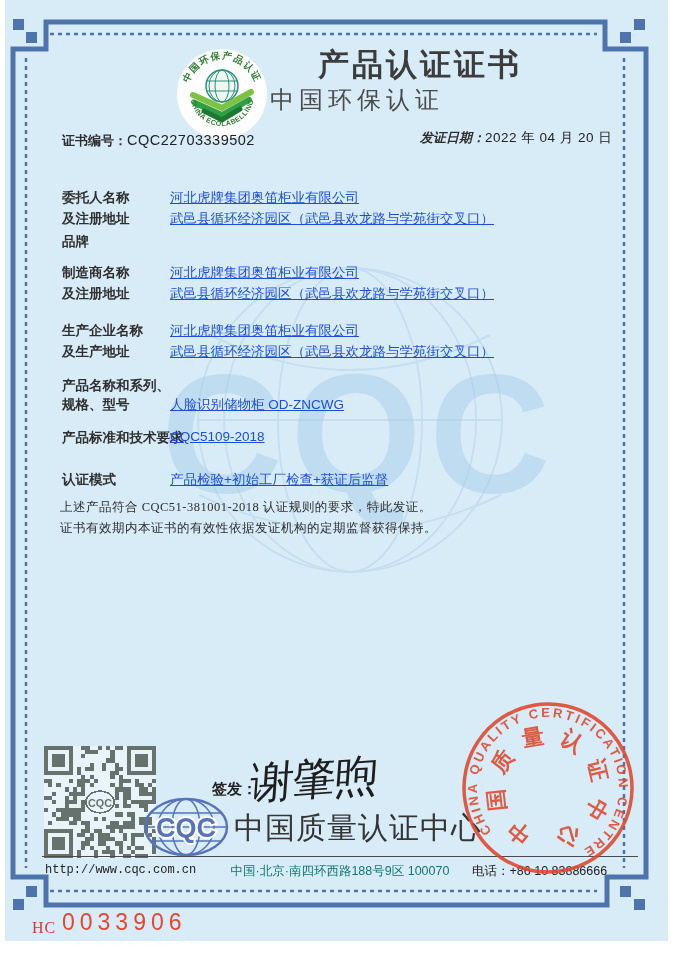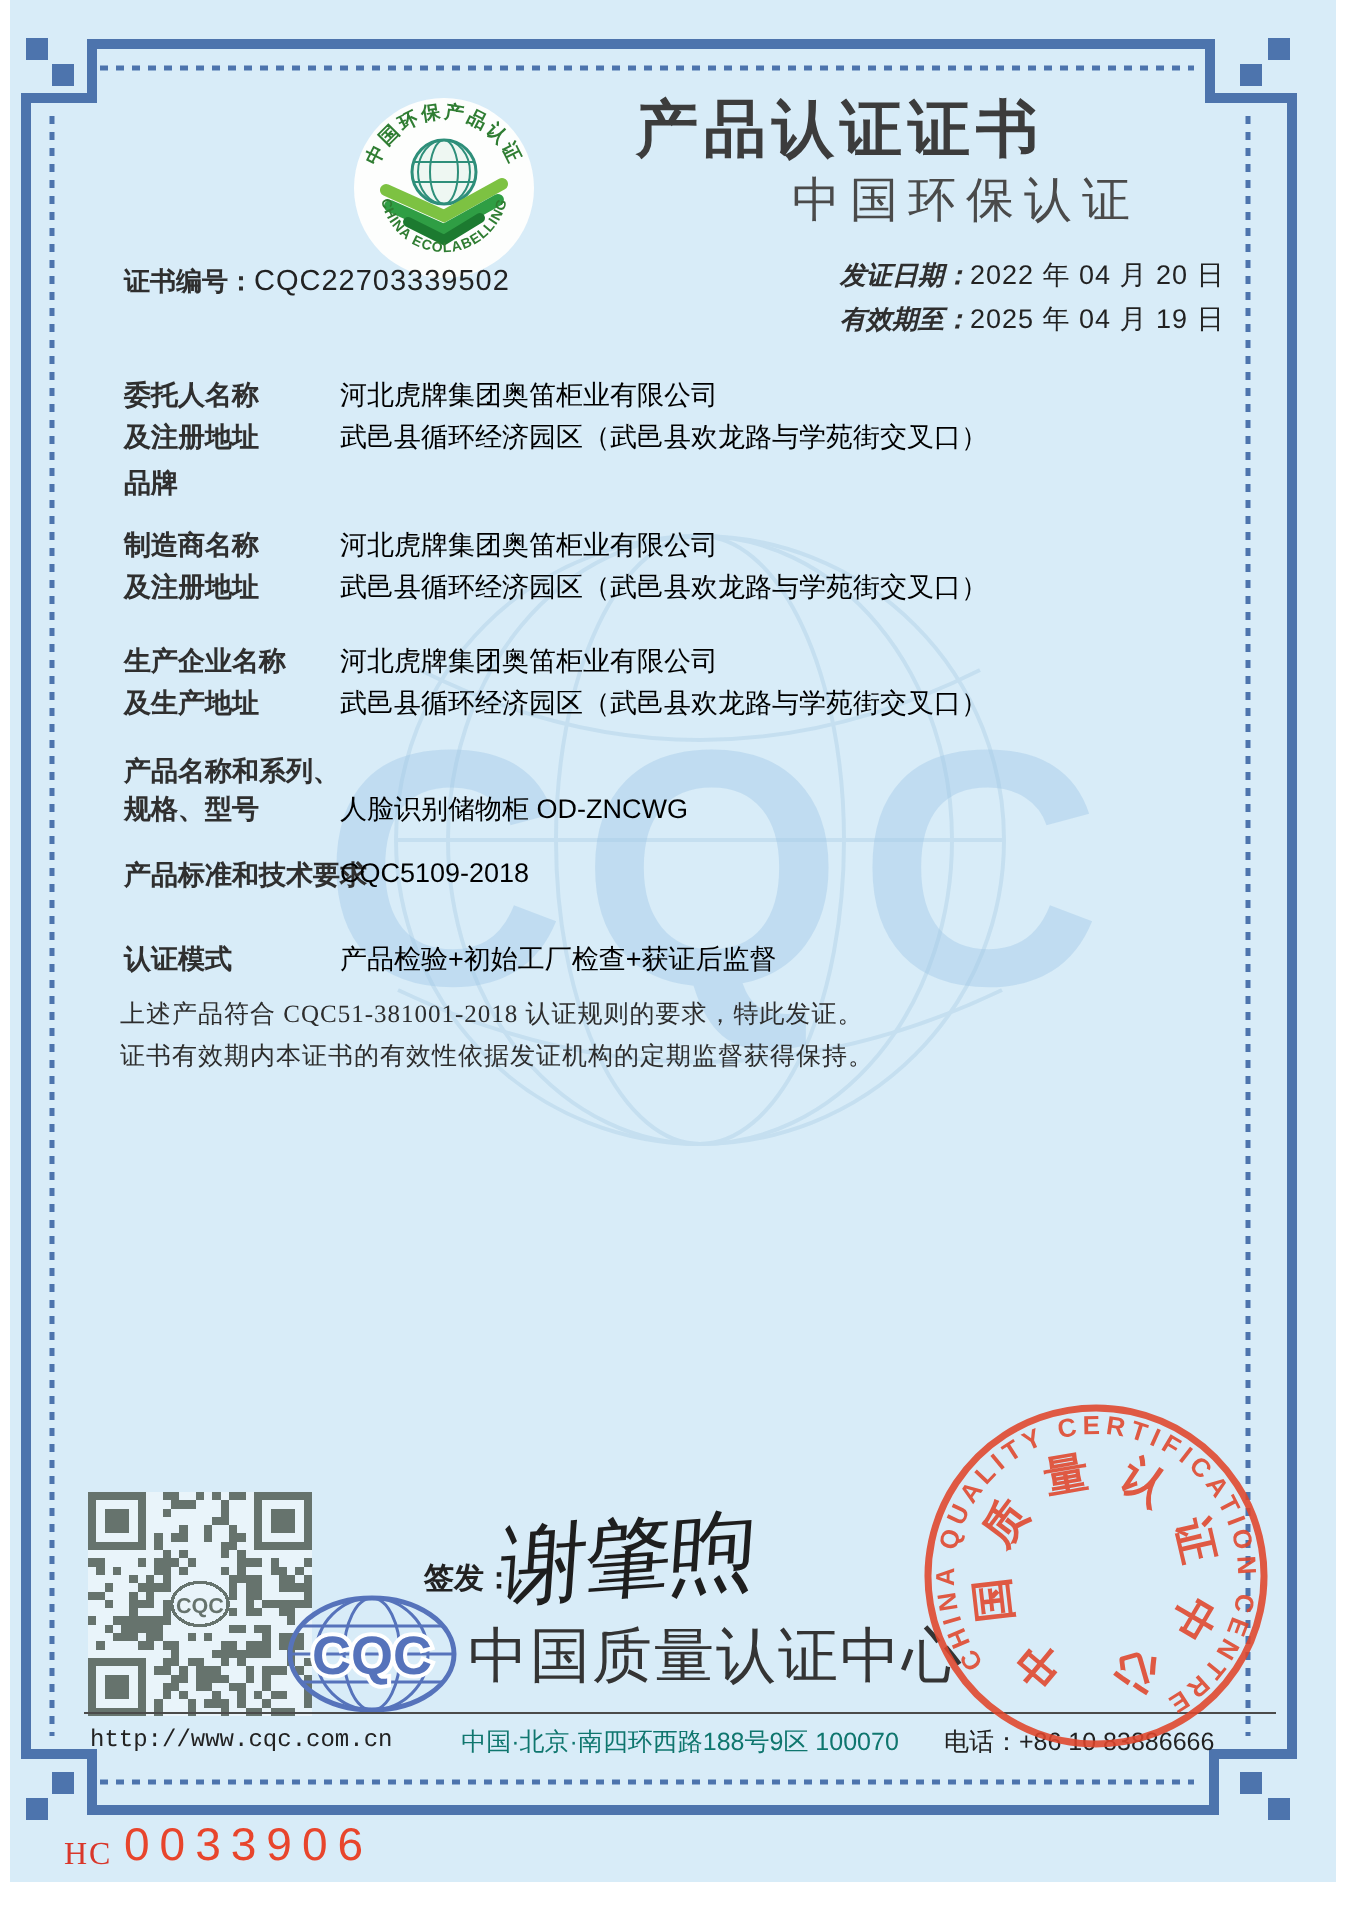--- a/index.html
+++ b/index.html
@@ -7,32 +7,32 @@
         font-family:"Liberation Sans",sans-serif;color:#333;}
   .abs{position:absolute;}
   .sheet{left:5px;top:0;width:663px;height:941px;background:#d8ecf8;}
   
   .wm-text{left:150px;top:350px;width:420px;text-align:center;
            font-size:168px;font-weight:bold;letter-spacing:8px;
            color:rgba(158,198,231,0.40);line-height:1;}
   
   .title{left:270px;top:44px;width:300px;text-align:center;font-size:31px;font-weight:bold;
          color:#3c3c3c;letter-spacing:3px;}
-  .subtitle{left:270px;top:84px;width:300px;text-align:right;font-size:24px;color:#4a4a4a;
+  .subtitle{left:270px;top:84px;width:300px;text-align:left;font-size:24px;color:#4a4a4a;
             letter-spacing:5px;}
   
   .certno{left:62px;top:132px;font-size:14px;}
   .kai{font-family:"Liberation Serif",serif;font-weight:bold;color:#2e2e2e;}
   .certno .val{font-size:14.5px;letter-spacing:.5px;color:#222;}
   .dateline{left:420px;font-size:13px;white-space:nowrap;}
   .dateline .lbl{font-family:"Liberation Serif",serif;font-weight:bold;font-style:italic;color:#2e2e2e;}
   .dateline .val{font-size:13.5px;color:#222;letter-spacing:.5px;}
   
   .flabel{left:62px;width:112px;font-size:13.5px;font-weight:bold;color:#2f2f2f;white-space:nowrap;}
-  .fvalue{left:170px;width:430px;font-size:13.5px;color:#000000;white-space:nowrap;}
+  .fvalue{left:170px;width:430px;font-size:13.5px;color:#1d4ed8;white-space:nowrap;text-decoration:underline;}
   .note{left:60px;width:520px;font-family:Liberation Serif, serif;font-size:12.5px;
         color:#2d2d2d;letter-spacing:.5px;}
   
   .qrnote{left:80px;top:716px;width:460px;text-align:center;font-size:12px;color:#2f2f2f;}
   .signlbl{left:212px;top:780px;font-family:"Liberation Serif",serif;font-weight:bold;
            font-size:15px;color:#222;}
   .signature{left:250px;top:750px;font-family:"Liberation Serif",serif;font-size:44px;
              color:#1e1e1e;transform:rotate(-4deg) skewX(-8deg);letter-spacing:-2px;}
   .issuer{left:234px;top:808px;font-size:30px;color:#343434;letter-spacing:1px;}
   .sepline{left:42px;top:856px;width:596px;height:0;border-top:1.5px solid #4b4b4b;}
@@ -110,23 +110,20 @@
   </svg>
 
   <div class="abs title">产品认证证书</div>
   <div class="abs subtitle">中国环保认证</div>
 
   <div class="abs certno">
     <span class="kai" style="font-size:13px;">证书编号：</span><span class="val">CQC22703339502</span>
   </div>
   <div class="abs dateline" style="top:129px;">
     <span class="lbl">发证日期：</span><span class="val">2022 年 04 月 20 日</span>
-  </div>
-  <div class="abs dateline" style="top:151px;">
-    <span class="lbl">有效期至：</span><span class="val">2025 年 04 月 19 日</span>
   </div>
 
   <div class="abs flabel" style="top:189px">委托人名称</div>
   <div class="abs fvalue" style="top:189px">河北虎牌集团奥笛柜业有限公司</div>
   <div class="abs flabel" style="top:210px">及注册地址</div>
   <div class="abs fvalue" style="top:210px">武邑县循环经济园区（武邑县欢龙路与学苑街交叉口）</div>
   <div class="abs flabel" style="top:233px">品牌</div>
   <div class="abs fvalue" style="top:233px"></div>
   <div class="abs flabel" style="top:264px">制造商名称</div>
   <div class="abs fvalue" style="top:264px">河北虎牌集团奥笛柜业有限公司</div>

